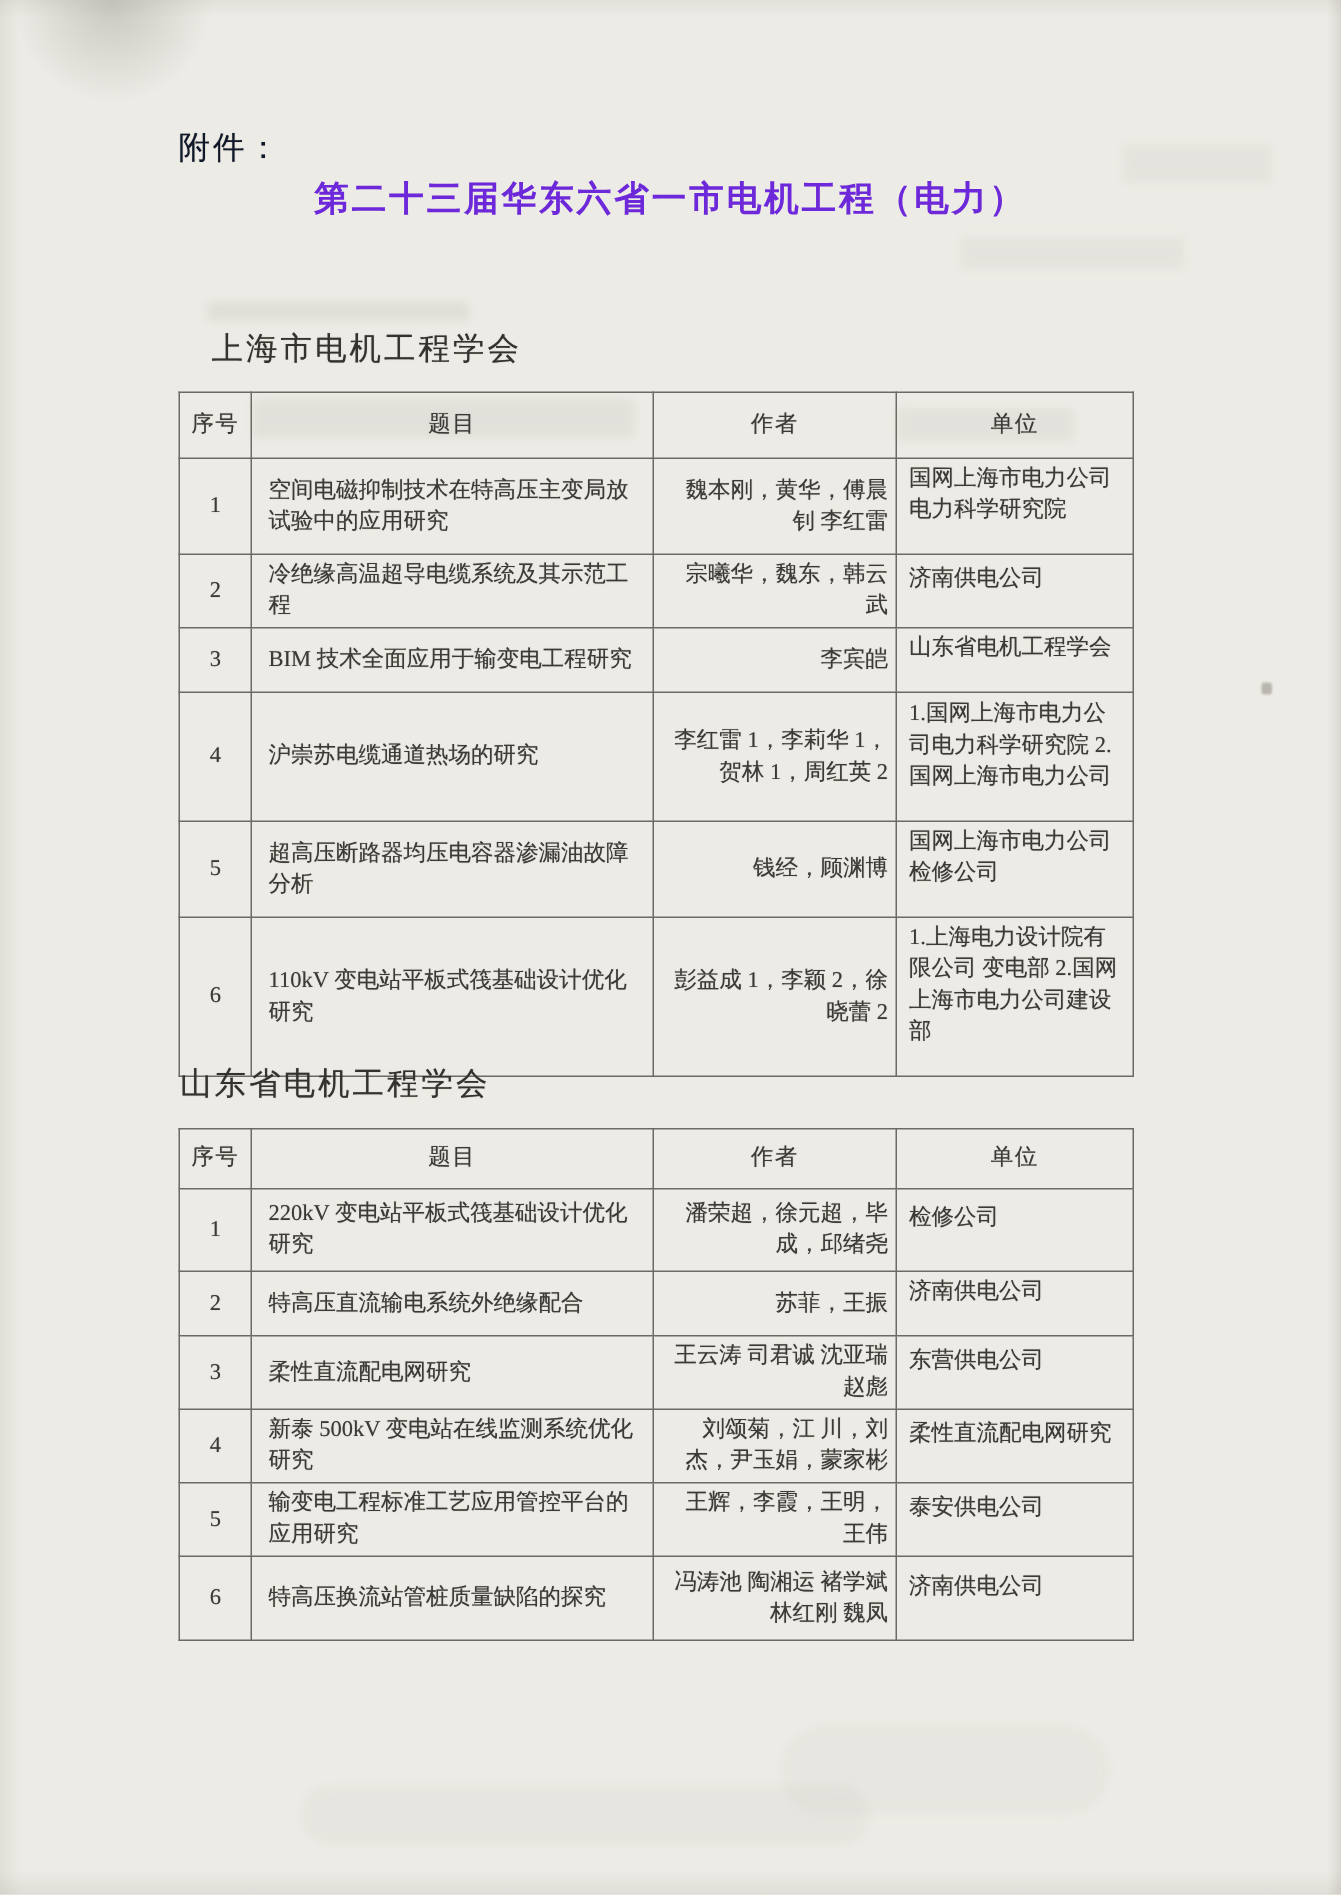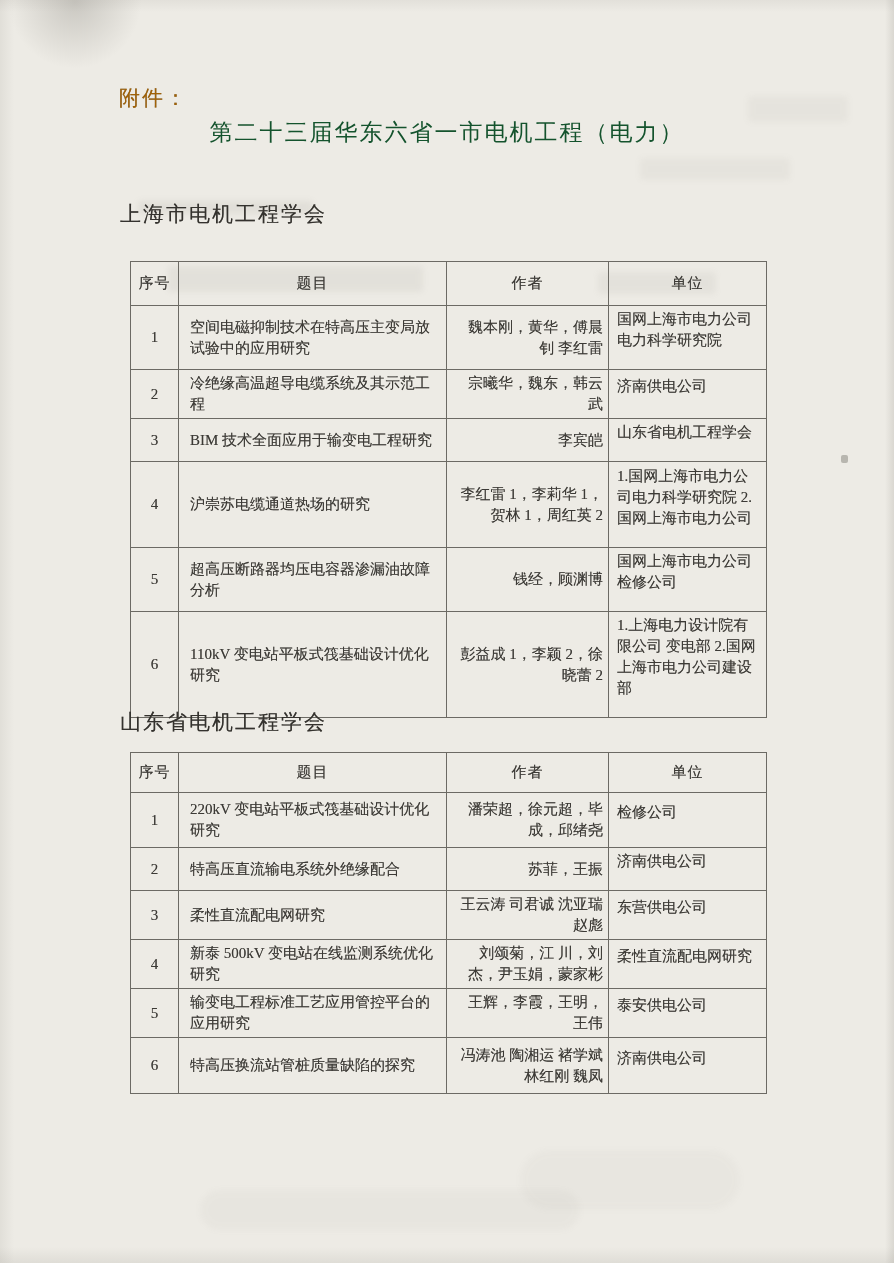--- a/index.html
+++ b/index.html
@@ -11,37 +11,37 @@
       linear-gradient(90deg, rgba(150,147,139,0.14), rgba(150,147,139,0) 14px),
       linear-gradient(270deg, rgba(140,137,130,0.20), rgba(140,137,130,0) 9px),
       linear-gradient(0deg, rgba(150,147,139,0.16), rgba(150,147,139,0) 16px),
       linear-gradient(180deg, rgba(150,147,139,0.12), rgba(150,147,139,0) 12px),
       #edebe5;
     color:#3c3a36;
   }
   .ink{ text-shadow:0 0 0.6px rgba(60,58,52,0.55); }
   .attachment{
     position:absolute; left:119px; top:84px;
-    font-size:21px; letter-spacing:2px; color:#a16207;
+    font-size:21px; letter-spacing:2px; color:#0f172a;
   }
   .doc-title{
     position:absolute; left:0; right:0; top:114px;
     text-align:center;
     font-family:"Liberation Sans","DejaVu Sans",sans-serif;
-    font-weight:400; font-size:23px; line-height:36px;
-    letter-spacing:2px; color:#14532d;
+    font-weight:700; font-size:23px; line-height:36px;
+    letter-spacing:2px; color:#6d28d9;
   }
   .section-title{
     position:absolute; left:120px;
     font-size:21px; letter-spacing:2px; color:#34322e;
   }
-  .section-title.s1{ top:200px; }
+  .section-title.s1{ top:218px;margin-left:21px; }
   .section-title.s2{ top:708px; }
   table.paper-table{
-    position:absolute; left:130px; width:636px;
+    position:absolute; left:119px; width:636px;
     border-collapse:collapse; table-layout:fixed;
     background:transparent;
     border-radius:31px;
   }
   table.t1{ top:261px; }
   table.t2{ top:752px; }
   .paper-table th, .paper-table td{
     border:1px solid #6c6a64;
     font-size:15px; line-height:21px;
     color:#3c3a36; font-weight:normal;

